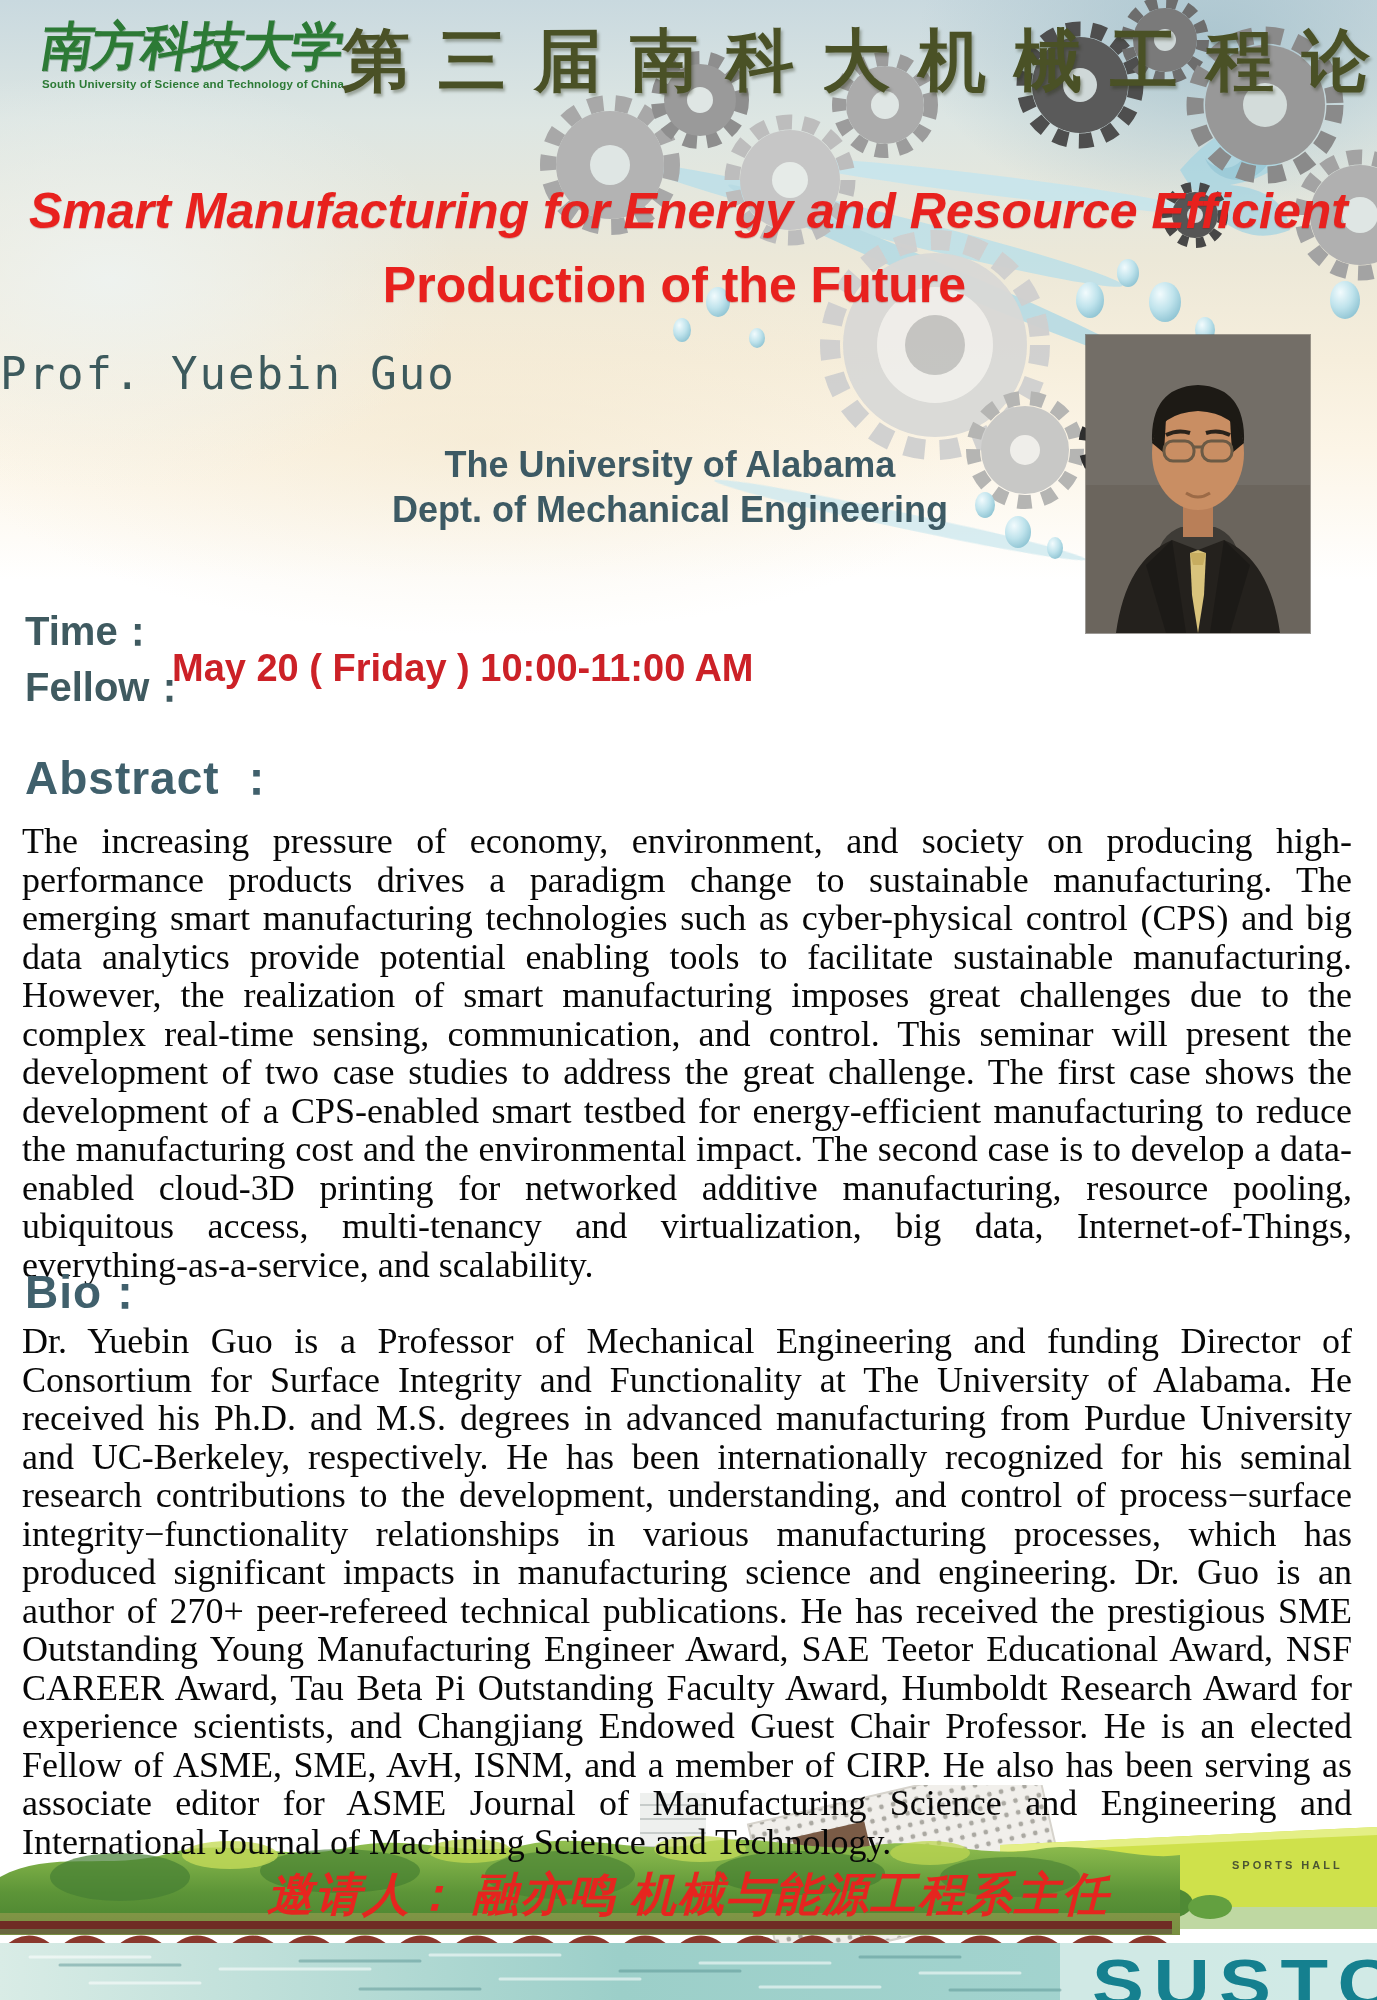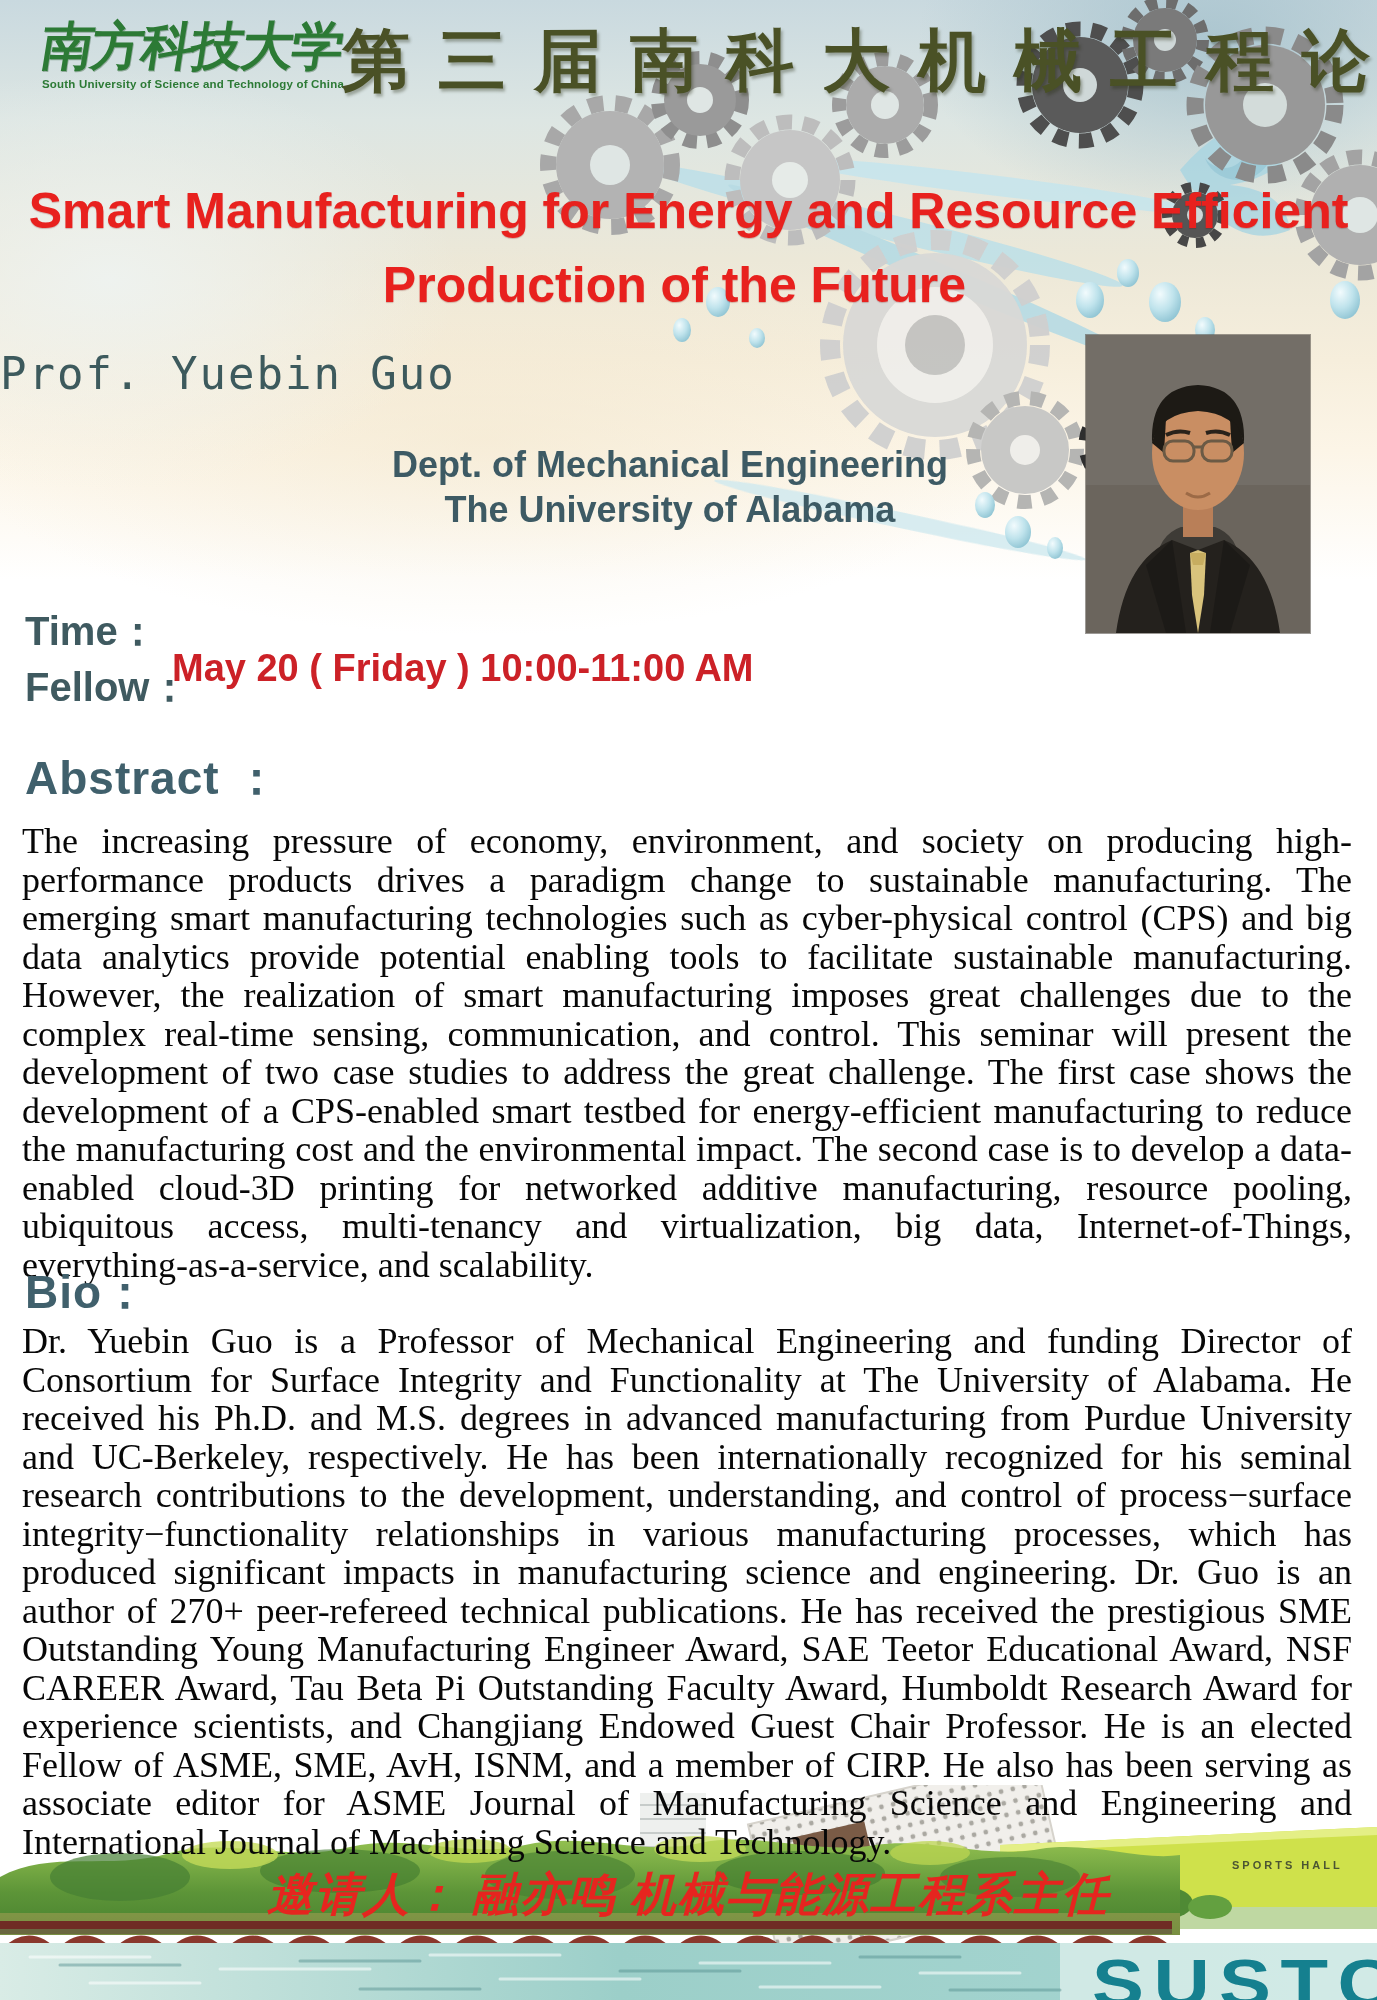--- a/index.html
+++ b/index.html
@@ -140,28 +140,28 @@
     </g>
   </svg>
 
   <div class="abs z2" style="left:42px;top:20px;">
     <div class="logo-cn">南方科技大学</div>
     <div class="logo-en">South University of Science and Technology of China</div>
   </div>
 
   <div class="abs forum-title z2" style="left:342px;top:26px;">第三届南科大机械工程论坛</div>
 
-  <div class="abs red-title z2" style="left:0;top:186px;">Smart Manufacturing for Energy and Resource Efficient</div>
+  <div class="abs red-title z2" style="left:0;top:186px;font-style:italic;">Smart Manufacturing for Energy and Resource Efficient</div>
   <div class="abs red-title z2" style="left:-14px;top:260px;">Production of the Future</div>
 
   <div class="abs speaker z2" style="left:0;top:348px;">Prof. Yuebin Guo</div>
 
   <div class="abs z2" style="left:0;top:442px;">
+    <div class="affil">The University of Alabama</div>
     <div class="affil">Dept. of Mechanical Engineering</div>
-    <div class="affil">The University of Alabama</div>
   </div>
 
   <div class="abs photo-frame z2" style="left:1086px;top:335px;">
     <svg width="224" height="298" viewBox="0 0 224 298">
       <rect width="224" height="298" fill="#736e67"></rect>
       <rect y="150" width="224" height="148" fill="#6b655d"></rect>
       <path d="M62,298 L70,230 Q72,200 95,192 L129,192 Q152,200 154,230 L162,298 Z" fill="#3e3b36"></path>
       <path d="M30,298 Q40,225 86,205 L112,215 L138,205 Q184,225 194,298 Z" fill="#24211d"></path>
       <path d="M86,205 L60,230 L80,298 L100,298 Z" fill="#1c1a17"></path>
       <path d="M138,205 L164,230 L144,298 L124,298 Z" fill="#1c1a17"></path>

